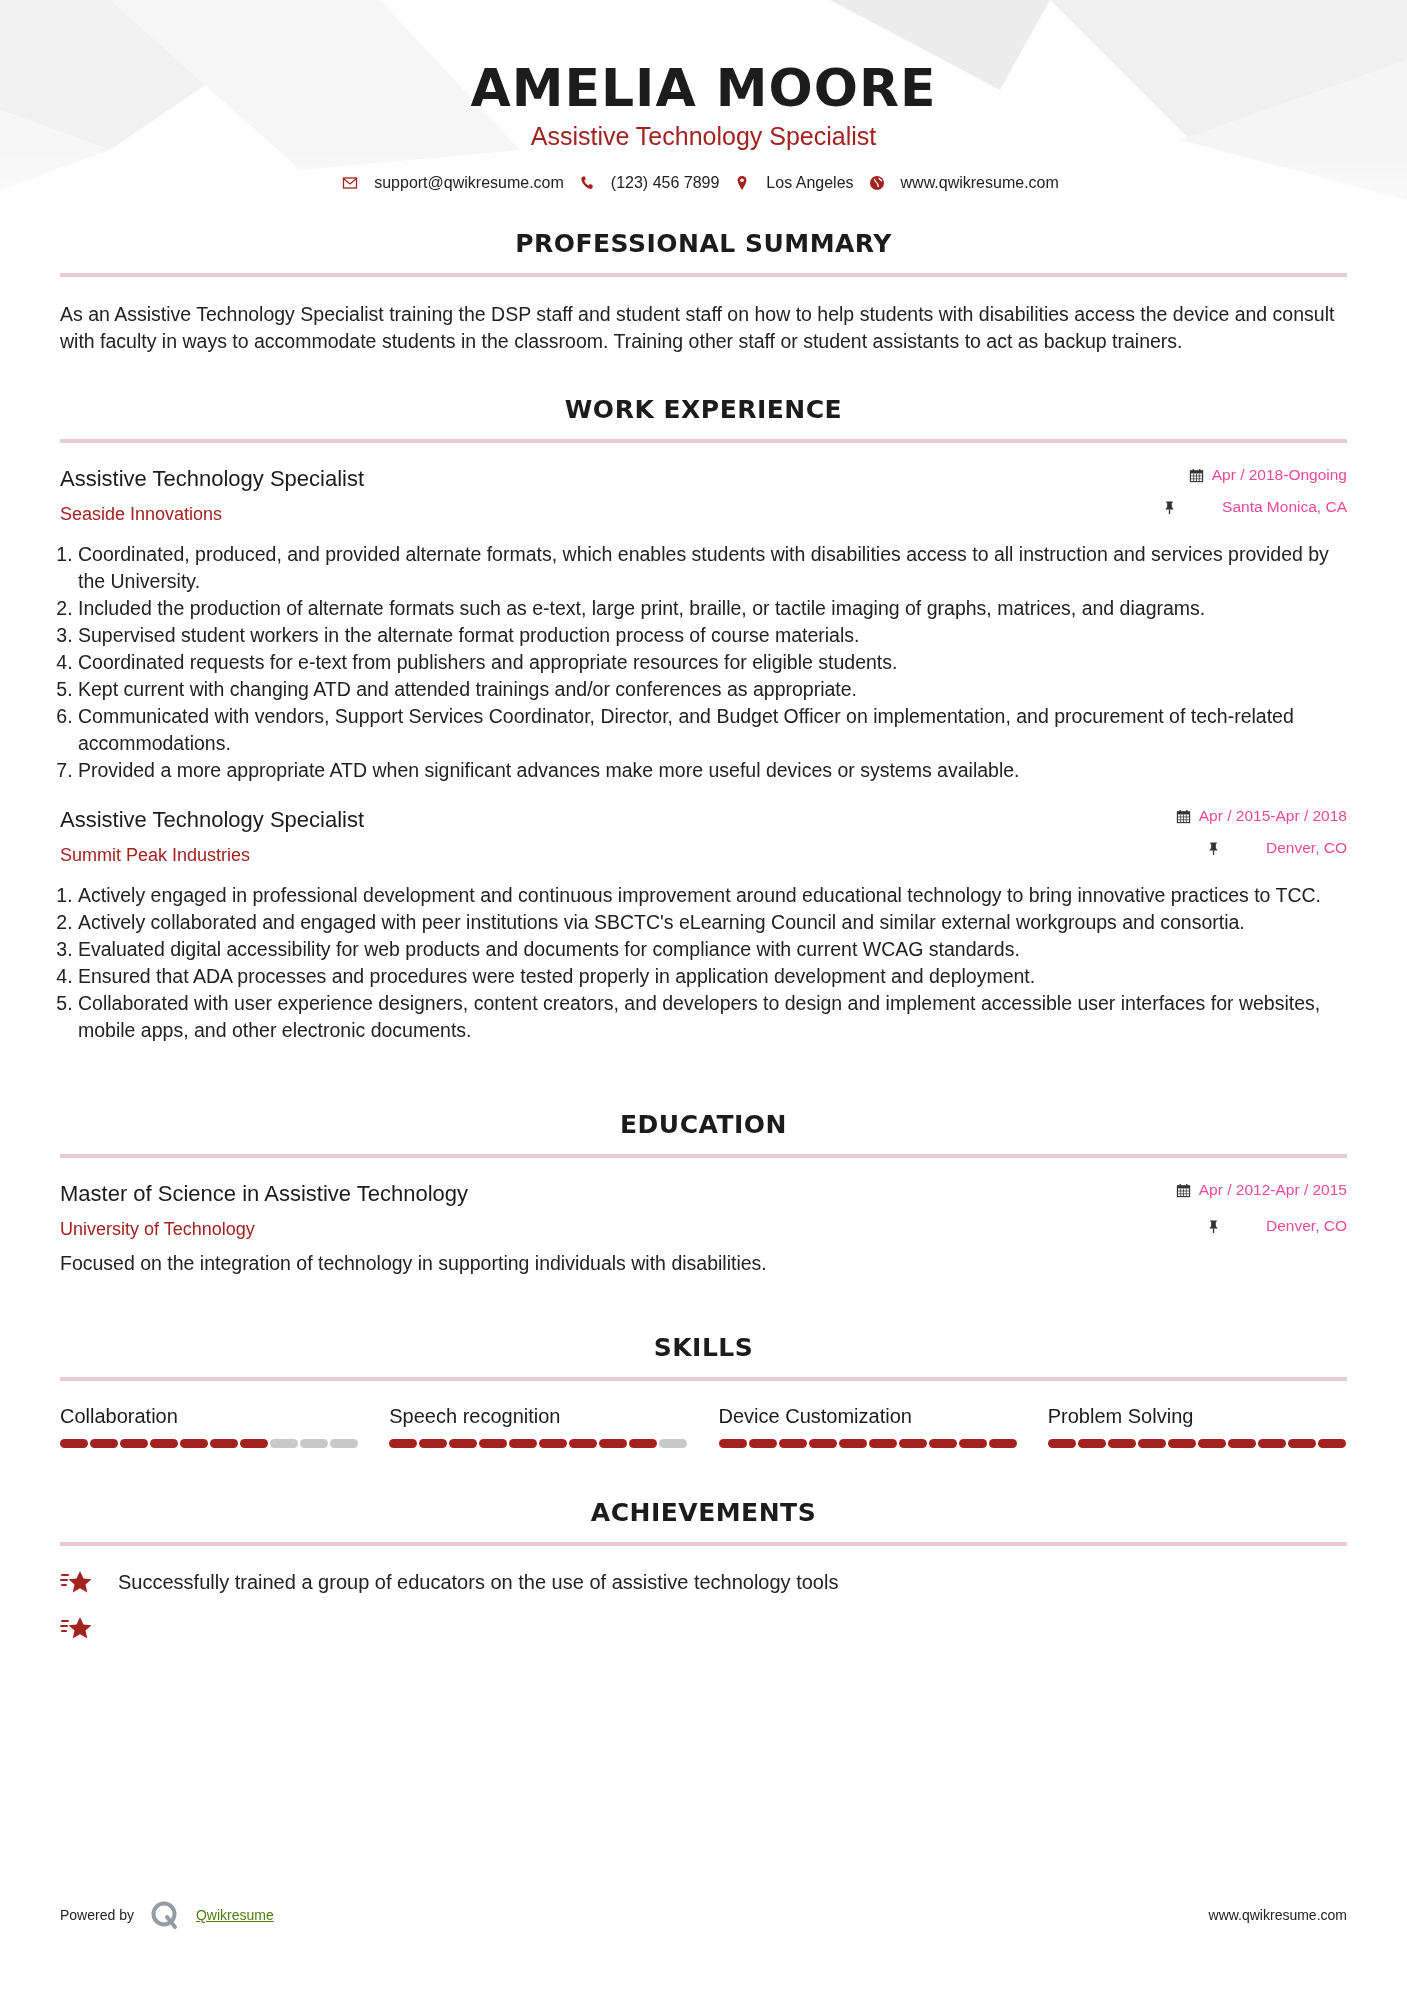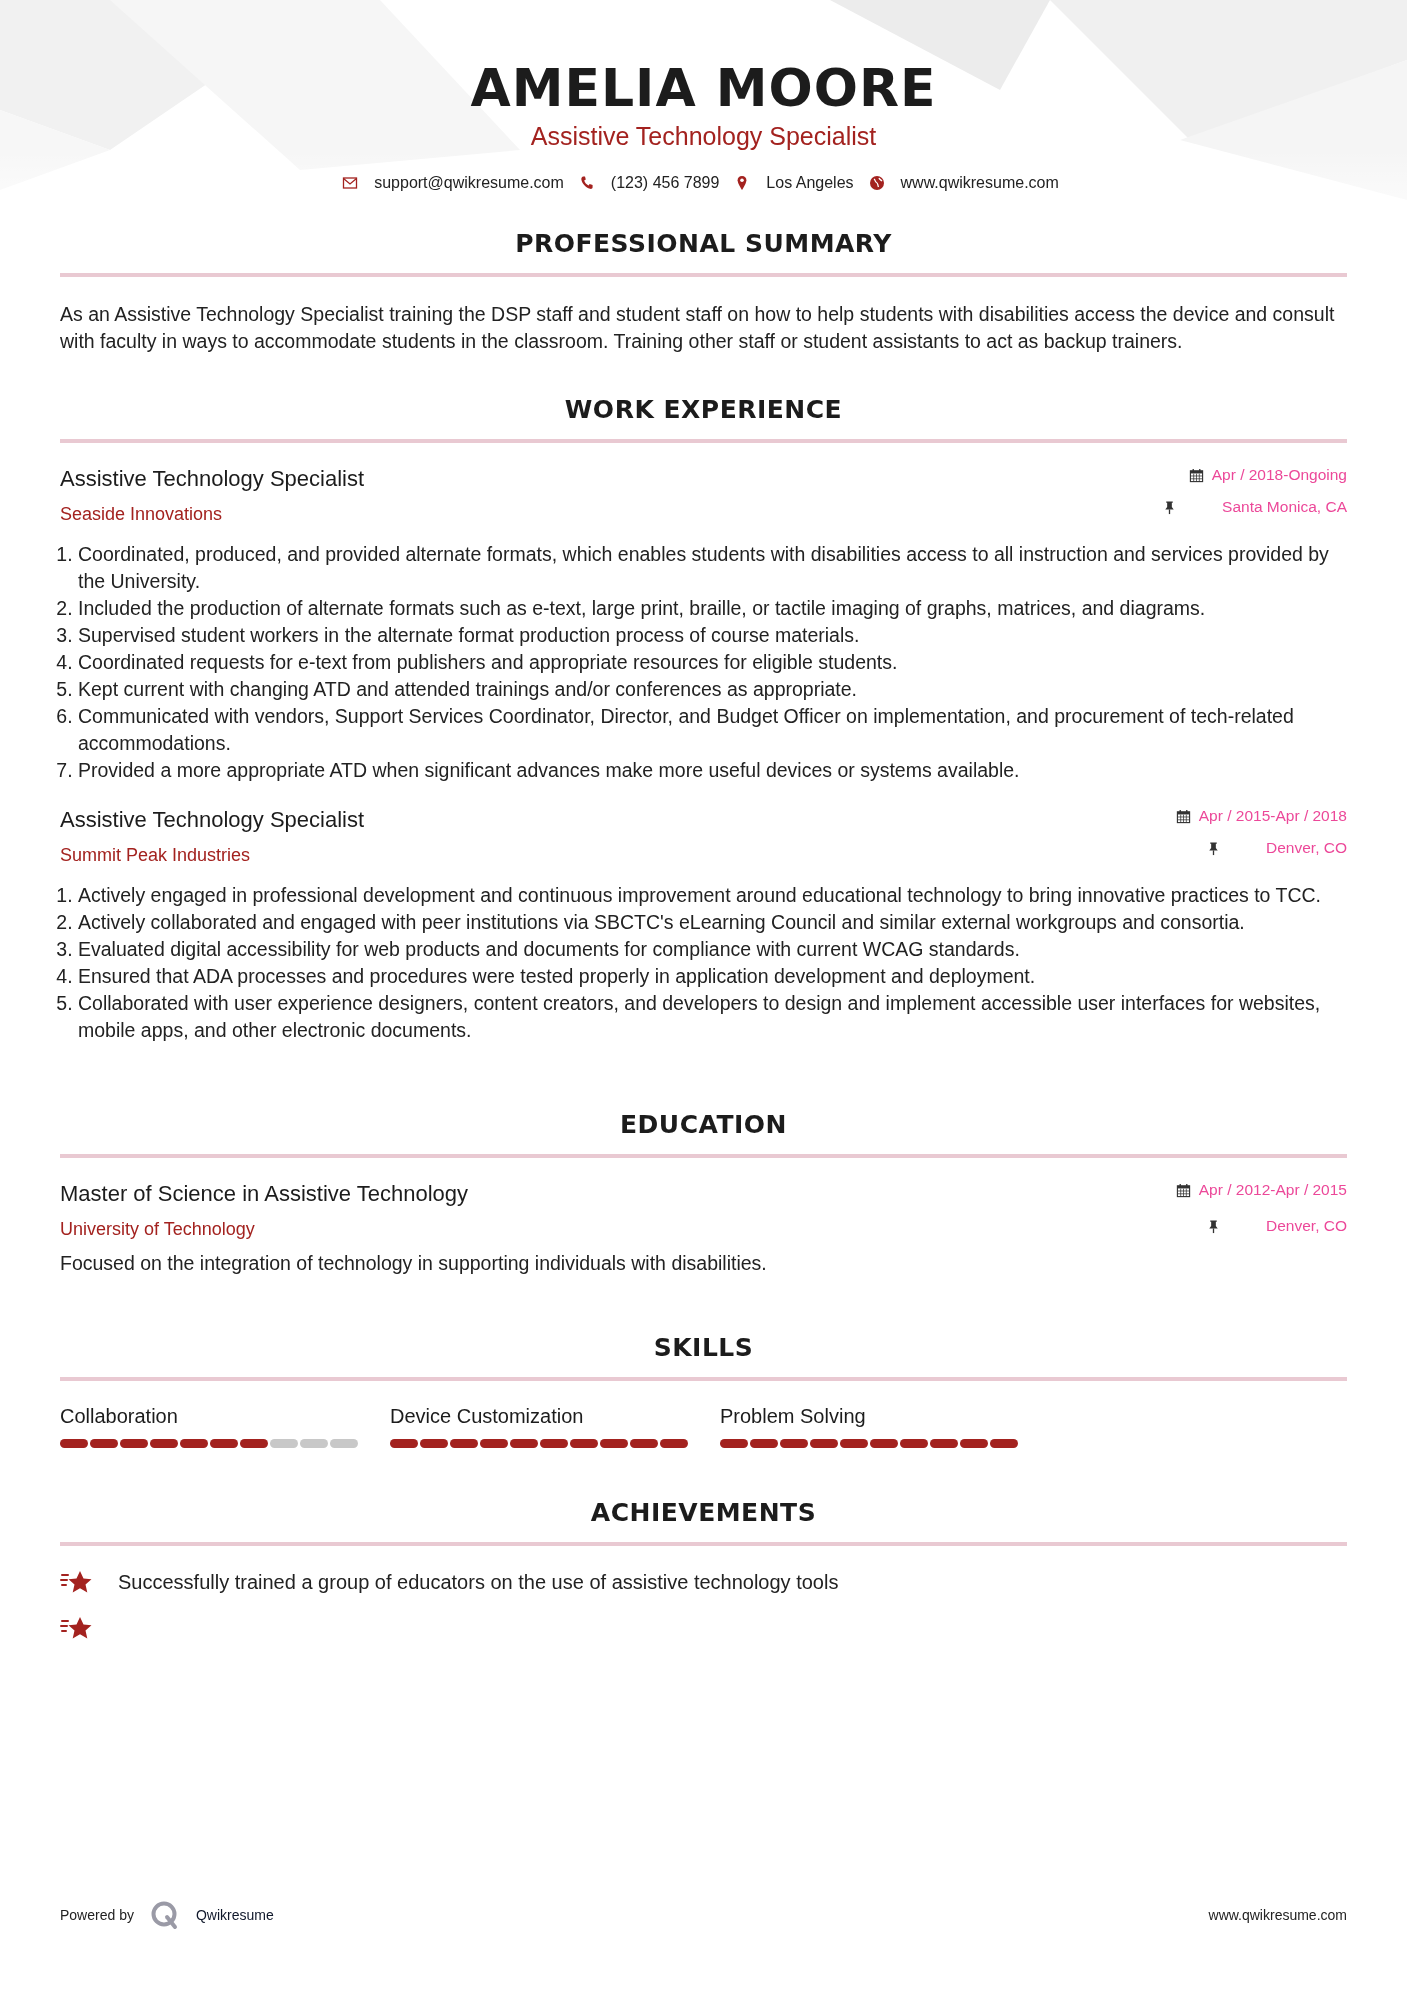--- a/index.html
+++ b/index.html
@@ -43,21 +43,21 @@
   .bar { display: flex; gap: 2px; margin-top: 10px; }
   .seg { width: 28px; height: 9px; border-radius: 5px; background: #c8c8c8; }
   .seg.on { background: #a3221f; }
 
   .ach { display: flex; align-items: center; gap: 24px; font-size: 20px; line-height: 26px; color: #222; }
   .ach + .ach { margin-top: 18px; }
   .ach svg { width: 34px; height: 28px; }
 
   .footer { position: absolute; left: 60px; right: 60px; top: 1900px; display: flex; justify-content: space-between; align-items: center; font-size: 14px; color: #222; }
   .footer-left { display: flex; align-items: center; gap: 16px; }
-  .footer-left a { color: #0f172a; }
+  .footer-left a { color: #4d7c0f; text-decoration: underline; }
 </style>
 </head>
 <body>
 
 <svg class="bg-shapes" viewBox="0 0 1407 240" preserveAspectRatio="none">
   <defs>
     <linearGradient id="fadeB" x1="0" y1="0" x2="0" y2="1">
       <stop offset="0" stop-color="#ffffff" stop-opacity="0"></stop>
       <stop offset="1" stop-color="#ffffff" stop-opacity="1"></stop>
     </linearGradient>
@@ -236,20 +236,35 @@
             <span class="seg on"></span>
             <span class="seg on"></span>
             <span class="seg on"></span>
             <span class="seg on"></span>
             <span class="seg"></span>
             <span class="seg"></span>
             <span class="seg"></span>
           </div>
       </div>
       <div class="skill">
+        <div class="skill-name">Speech recognition</div>
+        <div class="bar">
+            <span class="seg on"></span>
+            <span class="seg on"></span>
+            <span class="seg on"></span>
+            <span class="seg on"></span>
+            <span class="seg on"></span>
+            <span class="seg on"></span>
+            <span class="seg on"></span>
+            <span class="seg on"></span>
+            <span class="seg on"></span>
+            <span class="seg"></span>
+          </div>
+      </div>
+      <div class="skill">
         <div class="skill-name">Device Customization</div>
         <div class="bar">
             <span class="seg on"></span>
             <span class="seg on"></span>
             <span class="seg on"></span>
             <span class="seg on"></span>
             <span class="seg on"></span>
             <span class="seg on"></span>
             <span class="seg on"></span>
             <span class="seg on"></span>

